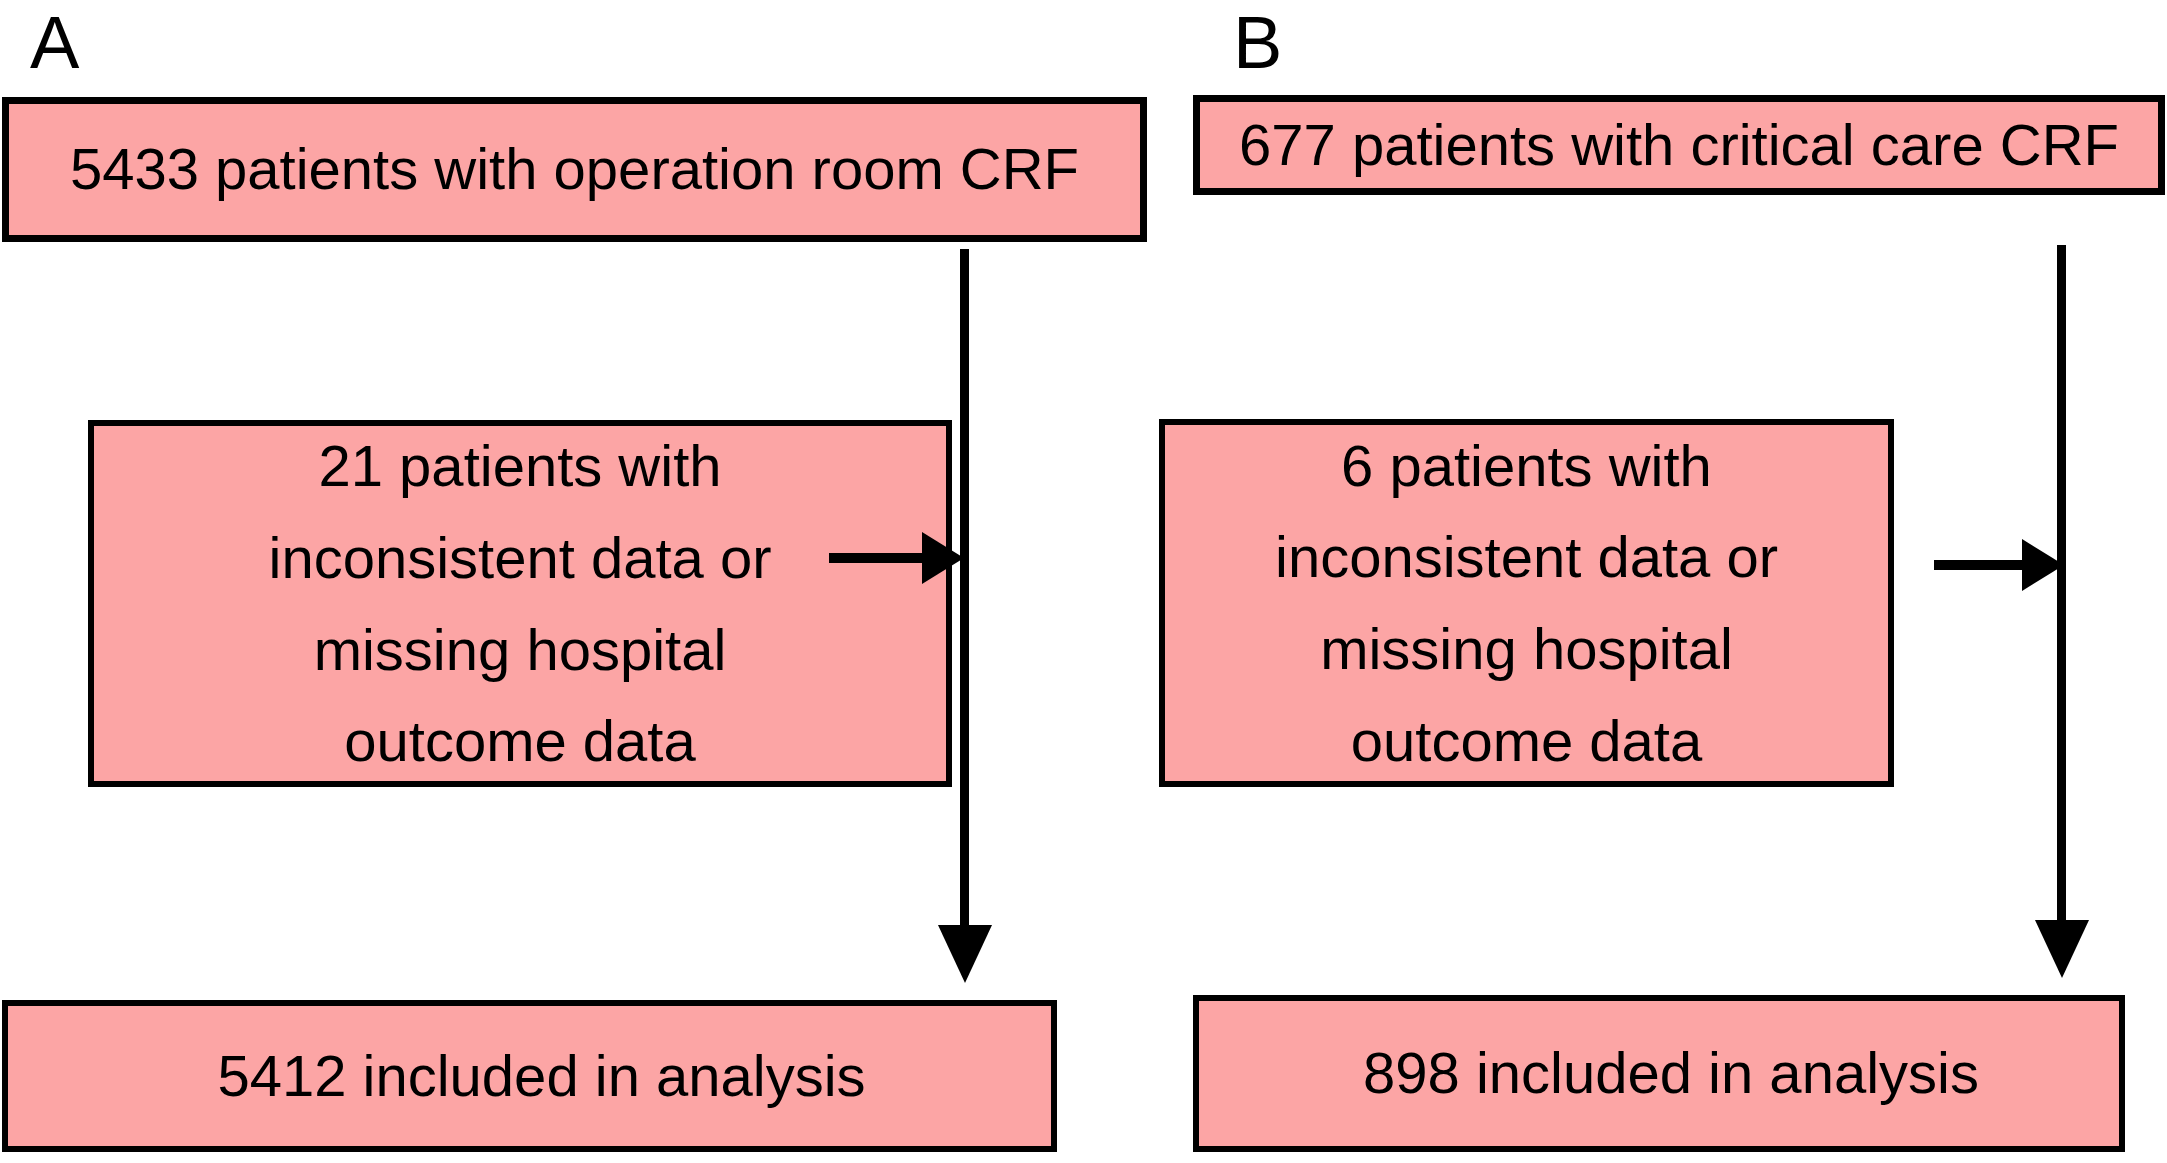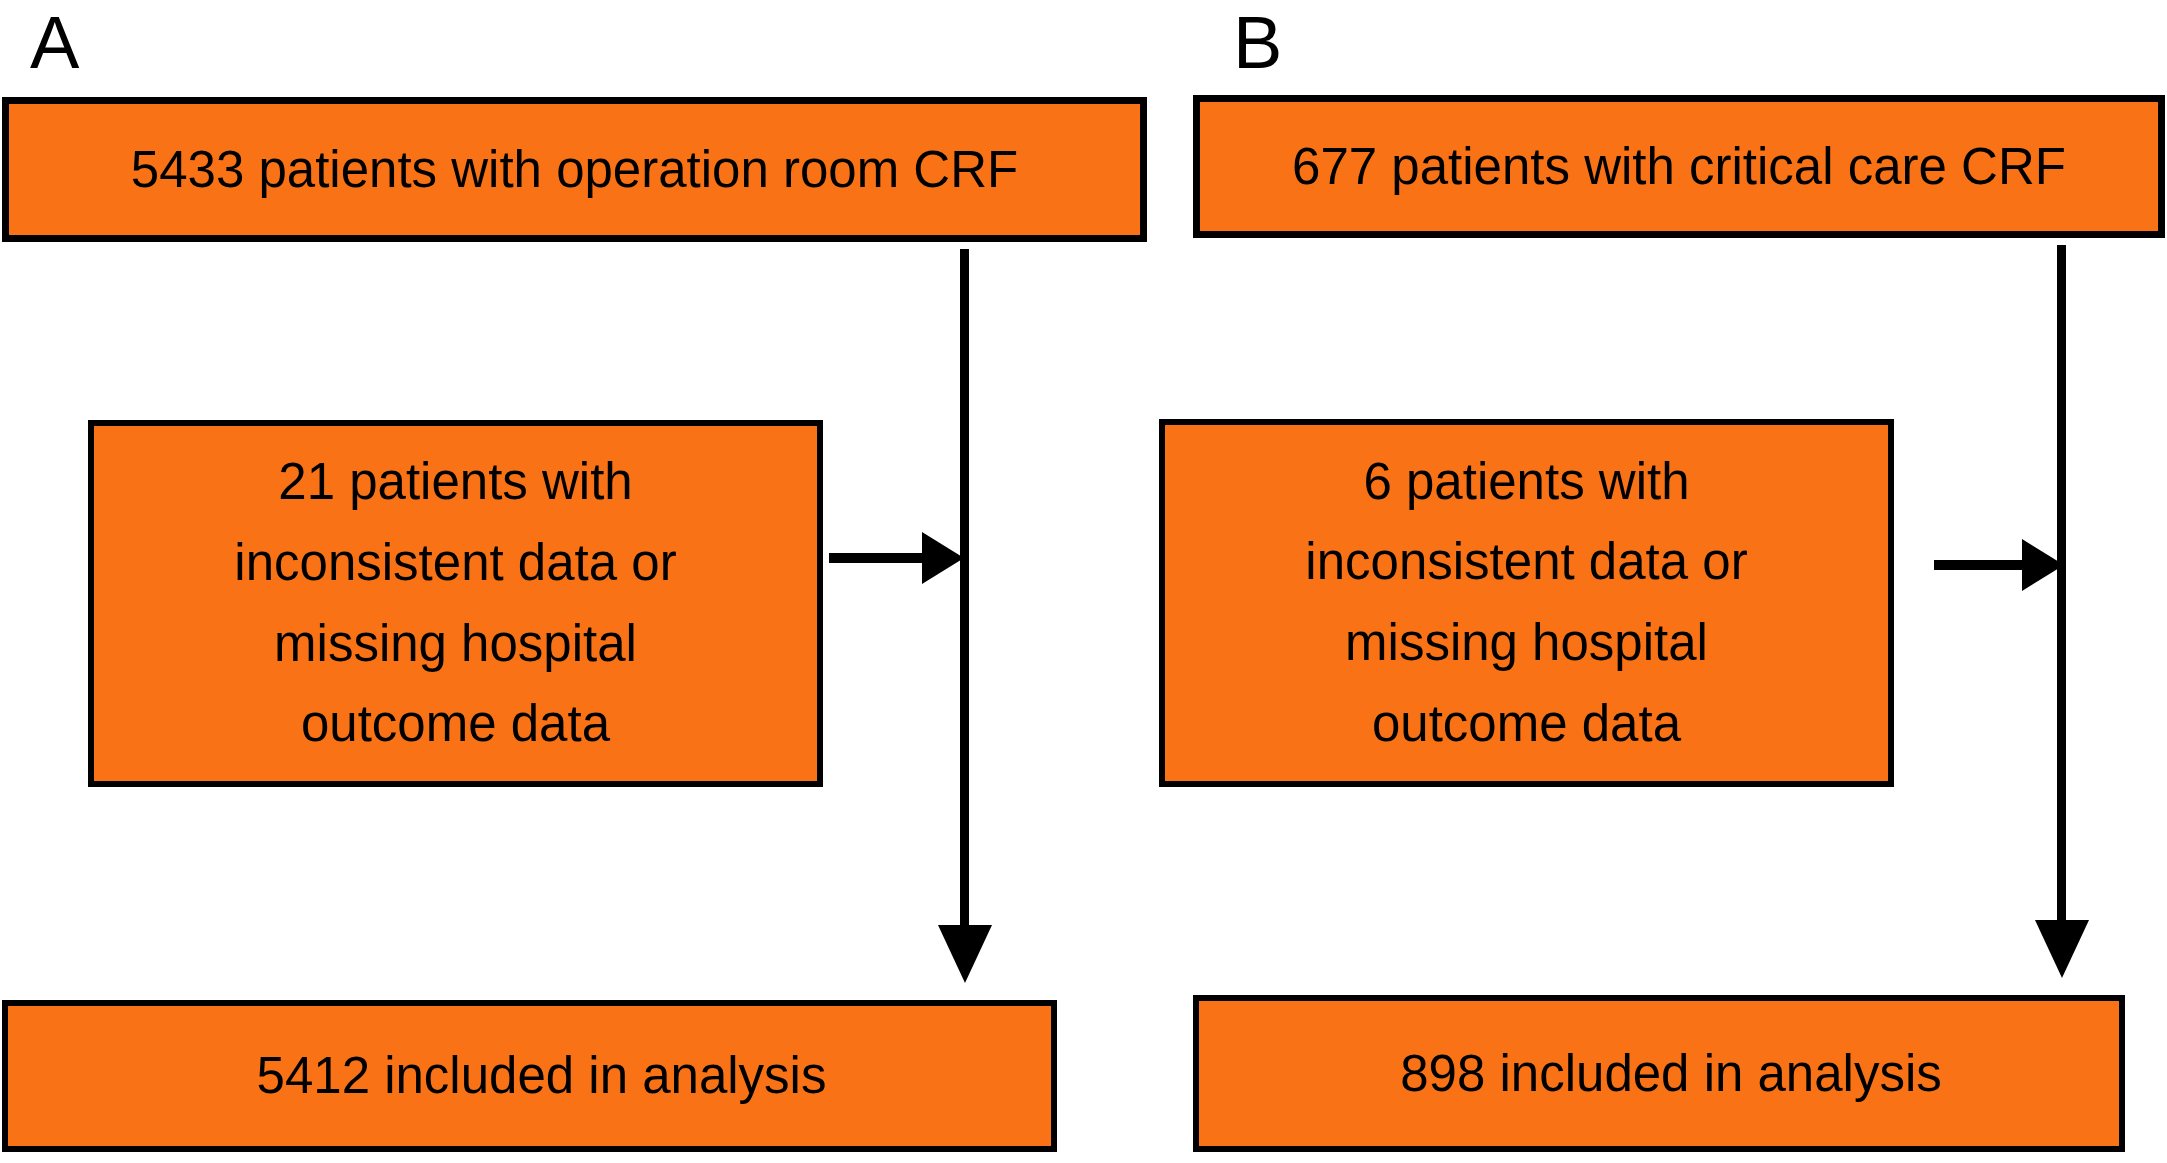--- a/index.html
+++ b/index.html
@@ -22,35 +22,35 @@
     line-height: 1;
     font-weight: 400;
     color: #000000;
   }
   .label-a { left: 30px; top: 6px; }
   .label-b { left: 1233px; top: 6px; }
 
   .flow-box {
     position: absolute;
     box-sizing: border-box;
-    background: #f97316;
+    background: #fca5a5;
     display: flex;
     align-items: center;
     justify-content: center;
     text-align: center;
-    font-size: 51px;
+    font-size: 58px;
     line-height: 1.25;
   }
   .box-top   { border: 7px solid #000000; }
   .box-mid   { border: 6px solid #000000; line-height: 1.58; }
   .box-bot   { border: 6px solid #000000; padding-left: 24px; }
 
   .box-top-a { left: 2px;    top: 97px;  width: 1145px; height: 145px; }
-  .box-top-b { left: 1193px; top: 95px;  width: 972px;  height: 143px; }
-  .box-mid-a { left: 88px;   top: 420px; width: 735px;  height: 367px; }
+  .box-top-b { left: 1193px; top: 95px;  width: 972px;  height: 100px; }
+  .box-mid-a { left: 88px;   top: 420px; width: 864px;  height: 367px; }
   .box-mid-b { left: 1159px; top: 419px; width: 735px;  height: 368px; }
   .box-bot-a { left: 2px;    top: 1000px; width: 1055px; height: 152px; }
   .box-bot-b { left: 1193px; top: 995px;  width: 932px;  height: 157px; }
 
   .shaft-v {
     position: absolute;
     width: 9px;
     background: #000000;
   }
   .shaft-h {

